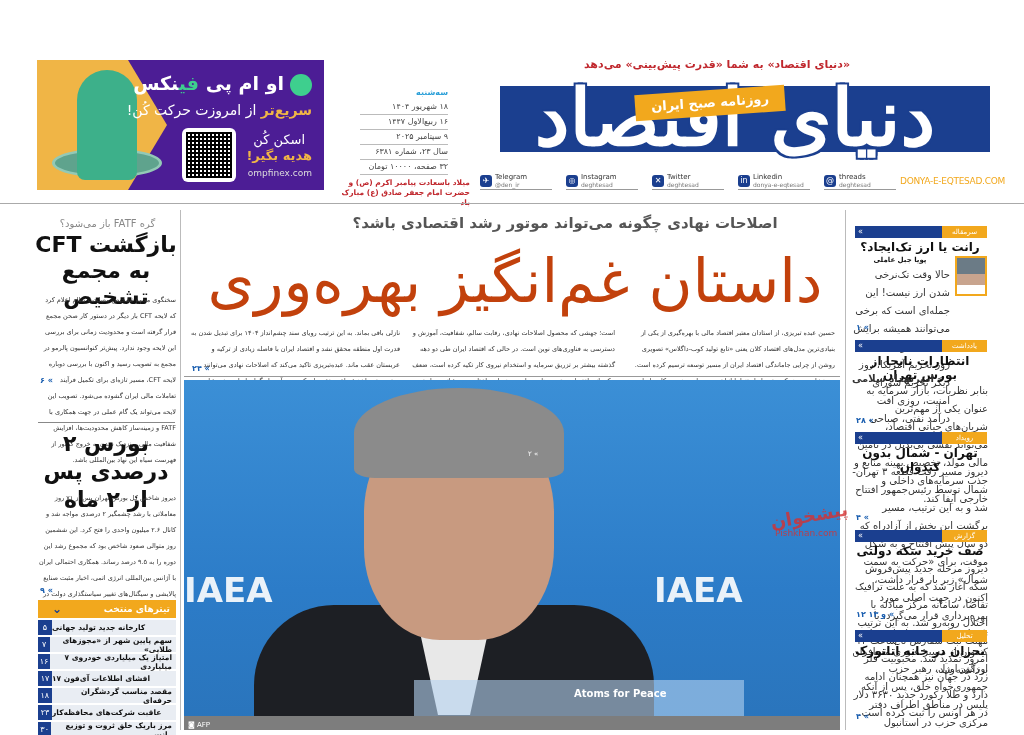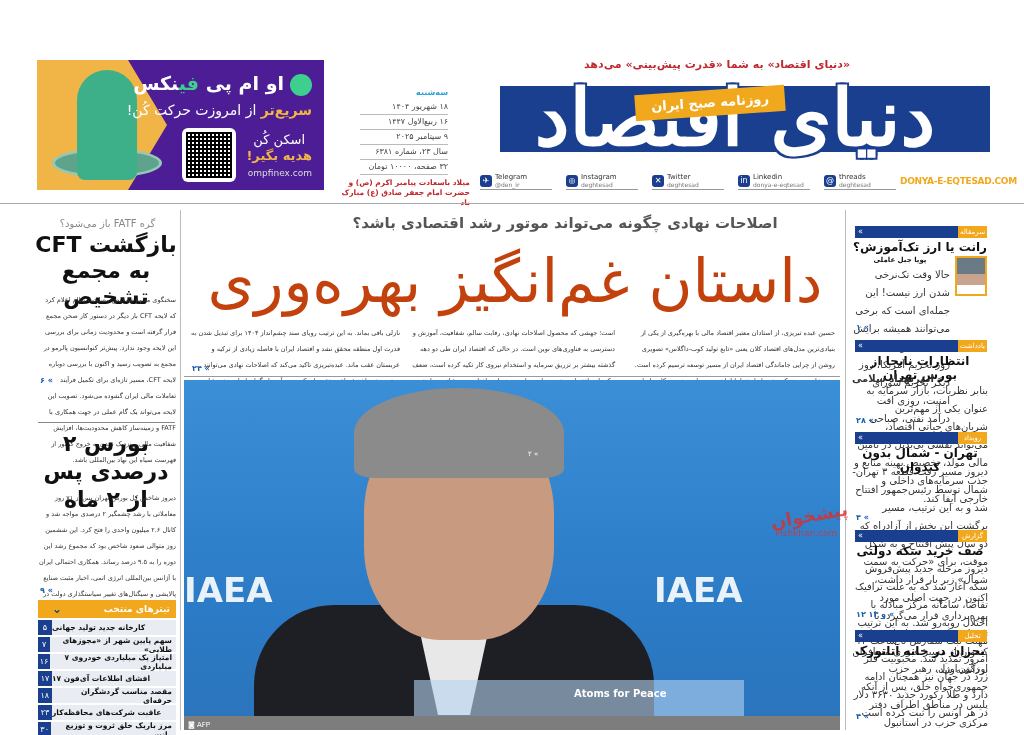--- a/index.html
+++ b/index.html
@@ -4,21 +4,21 @@
 <style>
 *{box-sizing:border-box;margin:0;padding:0}
 body{width:1024px;height:735px;background:#fff;font-family:"DejaVu Sans",sans-serif;position:relative;overflow:hidden;color:#111}
 .rtl{direction:rtl;text-align:right}
 .abs{position:absolute}
 
 #slogan{left:560px;top:58px;width:290px;font-size:11px;color:#c0272d;font-weight:bold}
 #bluebar{left:500px;top:86px;width:490px;height:66px;background:#1b3f8f}
 #logo{left:480px;top:68px;width:510px;height:112px;font-family:"DejaVu Serif",serif;font-size:78px;font-weight:bold;color:#fff;text-align:center;line-height:100px;text-shadow:0 0 0 #1b3f8f, 2px 2px 0 #1b3f8f,-2px -2px 0 #1b3f8f,2px -2px 0 #1b3f8f,-2px 2px 0 #1b3f8f;letter-spacing:-2px}
 #tagline{left:635px;top:90px;width:150px;height:26px;background:#f2a81d;color:#fff;font-size:13px;font-weight:bold;text-align:center;line-height:26px;transform:rotate(-4deg)}
-#site{left:900px;top:176px;font-size:9px;color:#f2a81d;font-weight:bold;letter-spacing:-.3px}
+#site{left:900px;top:176px;font-size:9px;color:#f2a81d;font-weight:normal;letter-spacing:-.3px}
 #dateblk{left:360px;top:86px;width:88px}
 #dateblk div{font-size:8px;color:#444;border-bottom:1px solid #bbb;padding:2px 0;line-height:10px}
 #dateblk .day{color:#2a9fd8;font-weight:bold;border:none}
 #holiday{left:330px;top:178px;width:140px;font-size:7.5px;color:#c0272d;font-weight:bold;line-height:10px}
 #socials{left:480px;top:174px;width:420px;display:flex;gap:14px}
 .soc{display:flex;align-items:center;gap:3px;width:72px;border-bottom:1px solid #999;padding-bottom:1px}
 .soc .ic{width:12px;height:12px;border-radius:3px;background:#1b3f8f;color:#fff;font-size:8px;line-height:12px;text-align:center}
 .soc .t{font-size:7px;line-height:7px;color:#333}
 .soc .h{font-size:6px;color:#777}
 
@@ -69,21 +69,21 @@
 .lsep{left:38px;width:137px}
 #picks{left:38px;top:600px;width:138px}
 #picks-head{height:18px;background:#f2a81d;color:#fff;font-size:9px;font-weight:bold;text-align:right;padding-right:6px;line-height:18px;position:relative}
 #picks-head .chev{position:absolute;left:14px;top:0;color:#1b3f8f;font-size:12px}
 .pick{display:flex;justify-content:flex-end;align-items:center;height:15px;margin-top:2px;background:#e9edf3}
 .pick .n{width:14px;height:15px;background:#1b3f8f;color:#fff;font-size:8px;text-align:center;line-height:15px;order:2}
 .pick .t{font-size:7.5px;font-weight:bold;padding-right:4px;order:1}
 
 .rbar{left:855px;width:132px;height:12px;display:flex}
 .rbar .blue{flex:1;background:#1b3f8f;color:#fff;font-size:8px;line-height:12px;padding-left:3px}
-.rbar .gold{width:29px;background:#f2a81d;color:#fff;font-size:7px;text-align:center;line-height:12px}
+.rbar .gold{width:45px;background:#f2a81d;color:#fff;font-size:7px;text-align:center;line-height:12px}
 .rhead{left:852px;width:136px;font-size:12px;font-weight:bold;text-align:center}
 .rtext{left:852px;width:136px;font-size:10px;line-height:18px;color:#333}
 #author1{left:855px;top:256px;width:90px;font-size:7px;font-weight:bold;text-align:center}
 #portrait{left:955px;top:256px;width:32px;height:40px;background:#f2a81d;padding:2px}
 #portrait div{width:100%;height:100%;background:linear-gradient(#6b7b86 0 45%,#c8a48e 45% 75%,#fff 75%)}
 #watermark{left:770px;top:505px;font-size:18px;color:#d63030;font-weight:bold;transform:rotate(-10deg);opacity:.8}
 #watermark2{left:775px;top:528px;font-size:9px;color:#d63030;opacity:.8}
 </style>
 </head>
 <body>
@@ -221,21 +221,21 @@
       <span class="t">مرز باریک خلق ثروت و توزیع رانت</span>
     </div>
 </div>
 
 <div class="abs" style="left:845px;top:210px;width:1px;height:520px;background:#bbb"></div>
 
 <div class="abs rbar" style="top:226px">
     <span class="blue">«</span>
     <span class="gold">سرمقاله</span>
   </div>
-<div class="abs rtl rhead" style="top:240px">رانت یا ارز تک‌آموزش؟</div>
+<div class="abs rtl rhead" style="top:240px">رانت یا ارز تک‌ایجاد؟</div>
 <div class="abs" id="portrait">
     <div></div>
   </div>
 <div class="abs rtl" id="author1">پویا جبل عاملی</div>
 <div class="abs rtl rtext" style="top:266px;width:98px">حالا وقت تک‌نرخی شدن ارز نیست! این جمله‌ای است که برخی می‌توانند همیشه برایش استدلال بیاورند: یک روز تحریم آمریکا، روز دیگر تحریم شورای امنیت، روزی افت درآمد نفتی، صباحی دیگر تورم بالا و...</div>
 <div class="abs ref" style="left:856px;top:323px">۱ «</div>
 
 <div class="abs rbar" style="top:340px">
     <span class="blue">«</span>
     <span class="gold">یادداشت</span>

